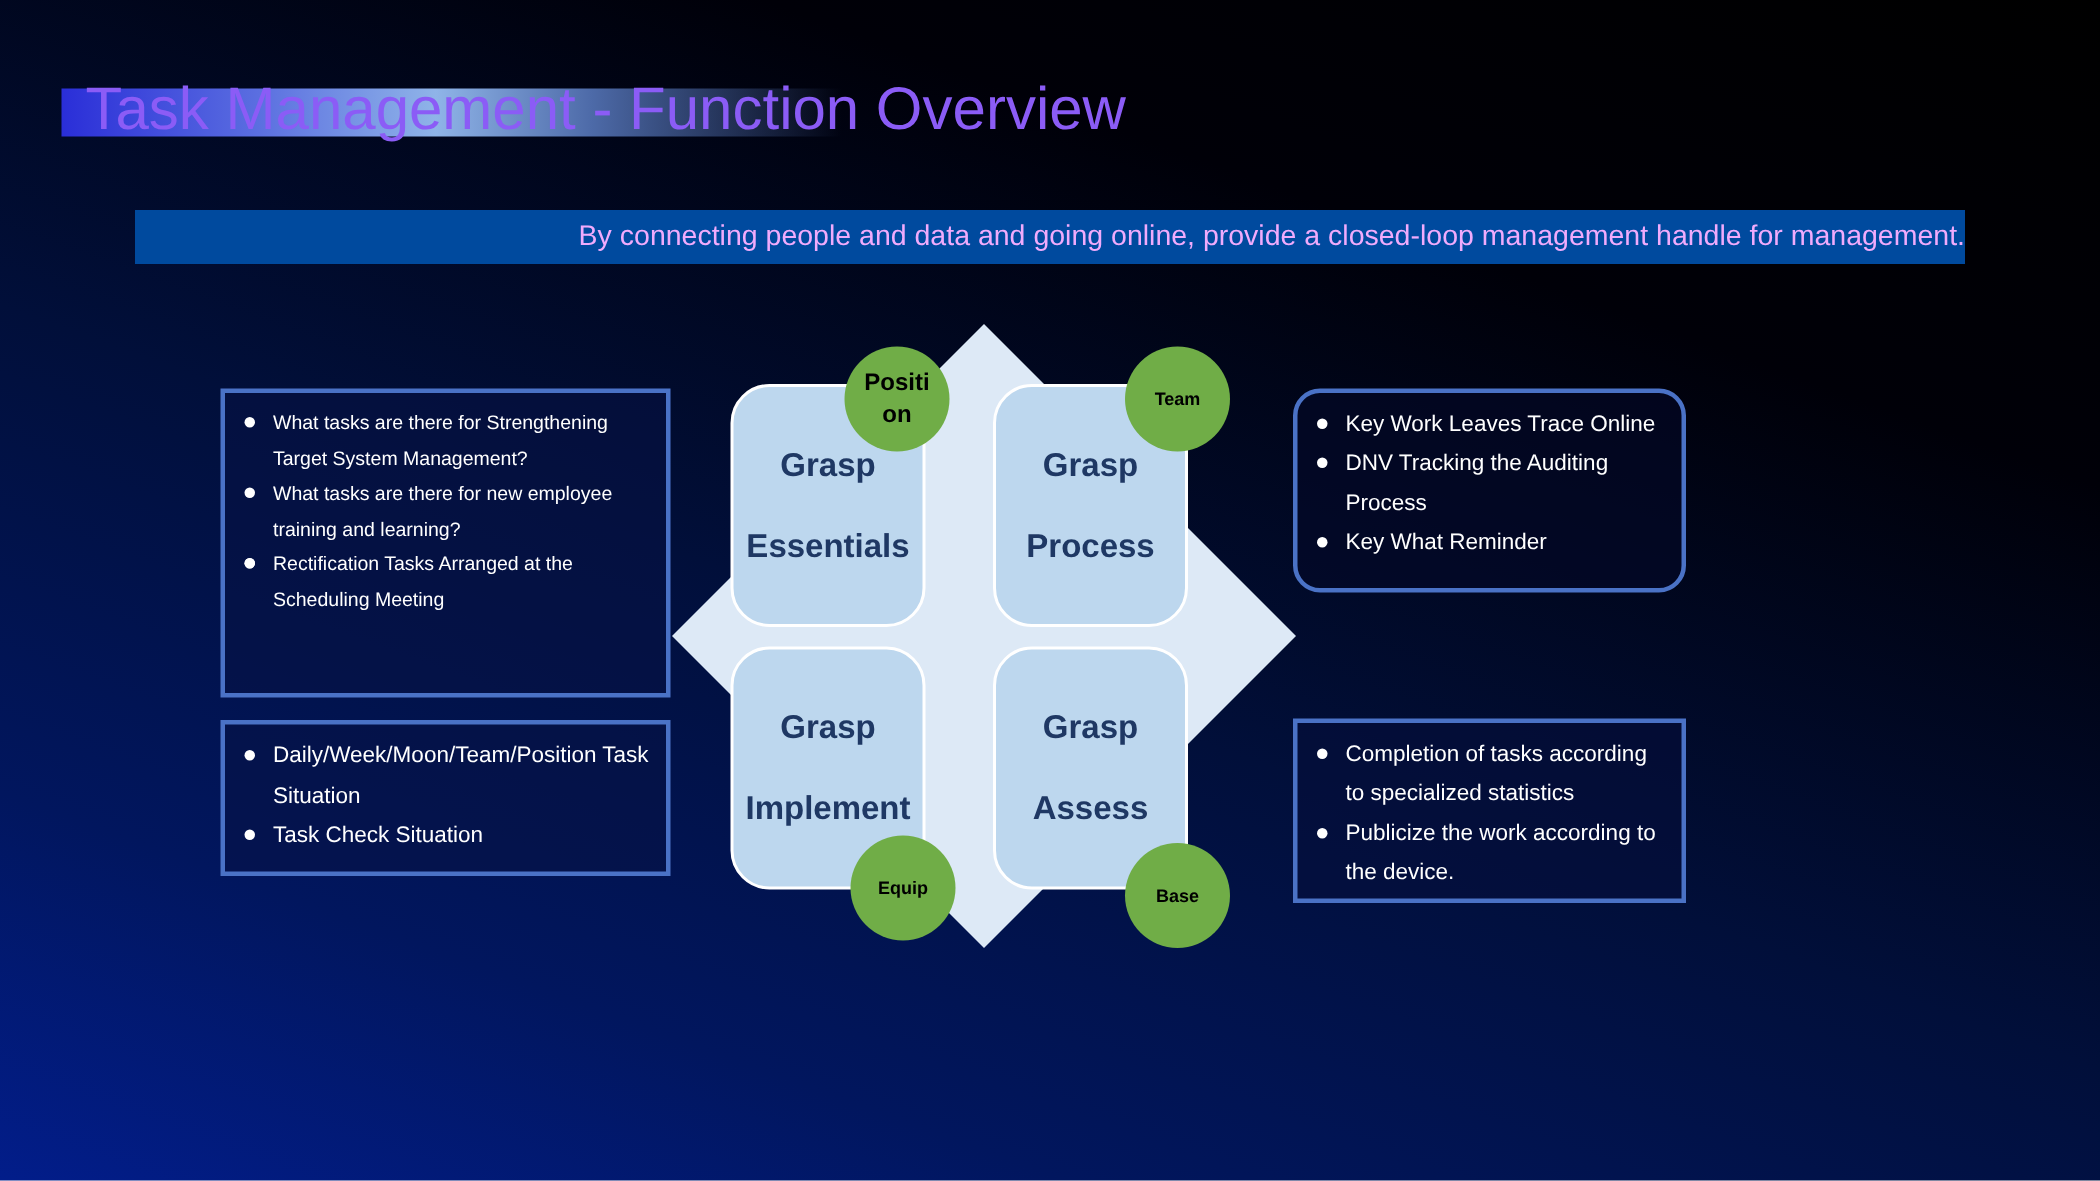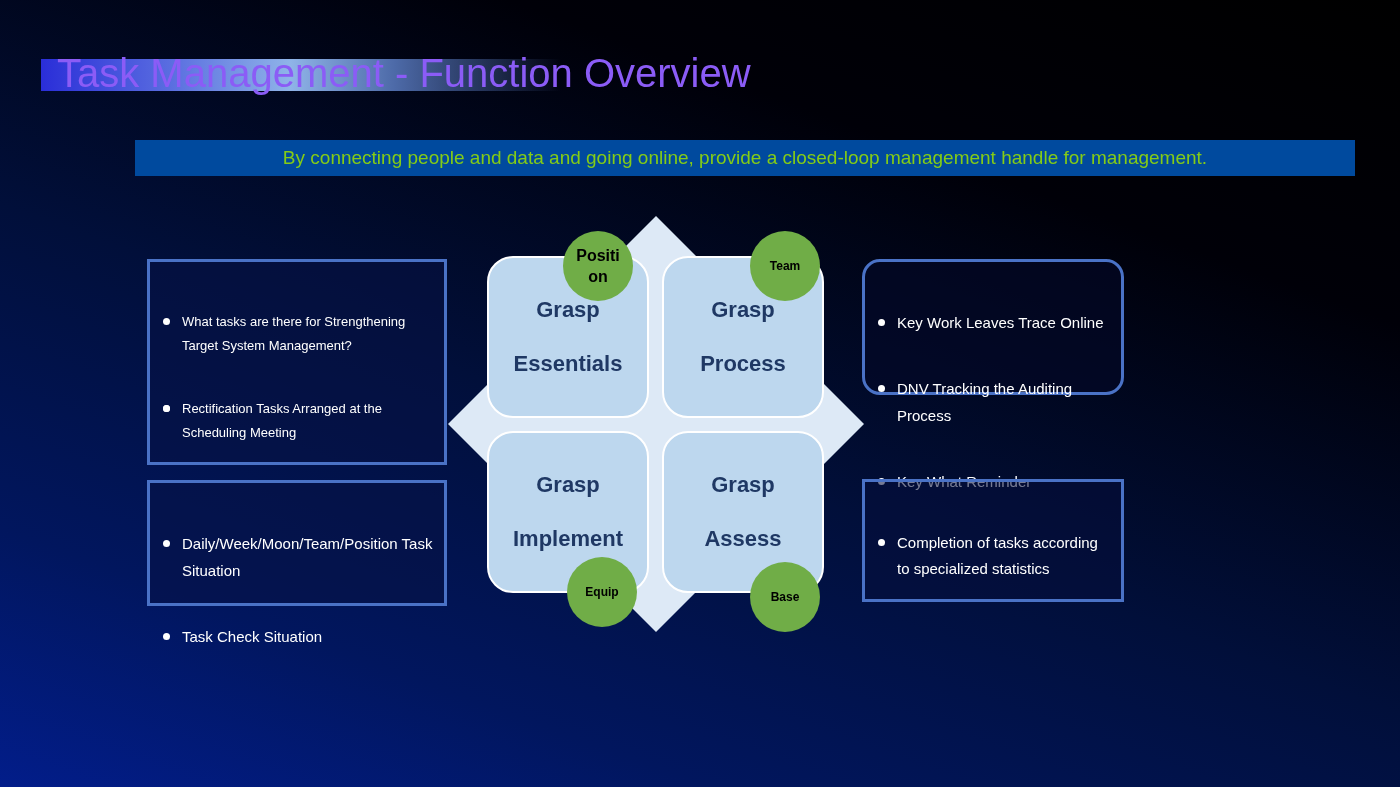--- a/index.html
+++ b/index.html
@@ -40,62 +40,60 @@
     white-space: nowrap;
   }
   
   .banner {
     position: absolute;
     left: 90px;
     top: 140px;
     width: 1220px;
     height: 36px;
     background: #004a9e;
-    color: #84cc16;
+    color: #f0abfc;
     font-size: 19px;
     display: flex;
     align-items: center;
-    justify-content: center;
+    justify-content: flex-end;
     white-space: nowrap;
-    margin-left: 45px;
   }
   
   .info-box {
     position: absolute;
     border: 3px solid #4a72c6;
     box-sizing: border-box;
     color: #ffffff;
   }
   .info-box ul {
     list-style: none;
     margin: 0;
     padding: 0;
   }
   .info-box li {
     position: relative;
     padding-left: 30px;
-    margin-top: 40px;
   }
   .info-box li .bullet {
     position: absolute;
     left: 11px;
     width: 7px;
     height: 7px;
     border-radius: 50%;
     background: #ffffff;
   }
   #box-tl {
     left: 147px; top: 259px; width: 300px; height: 206px;
     padding: 8px 10px 0 2px;
     font-size: 13px;
     line-height: 23.6px;
   }
   #box-tl li .bullet { top: 8px; }
   #box-bl {
-    left: 147px; top: 480px; width: 300px; height: 126px;
+    left: 147px; top: 480px; width: 300px; height: 104px;
     padding: 8px 10px 0 2px;
     font-size: 15px;
     line-height: 26.5px;
   }
   #box-bl li .bullet { top: 9px; }
   #box-tr {
     left: 862px; top: 259px; width: 262px; height: 136px;
     padding: 8px 8px 0 2px;
     font-size: 15px;
     line-height: 26.4px;
@@ -120,21 +118,21 @@
     width: 416px;
     height: 416px;
   }
   .diamond {
     position: absolute;
     left: 0; top: 0;
     width: 416px; height: 416px;
   }
   .quad {
     position: absolute;
-    width: 162px;
+    width: 130px;
     height: 162px;
     background: #bdd7ee;
     border: 2px solid #ffffff;
     border-radius: 26px;
     box-sizing: border-box;
     display: flex;
     flex-direction: column;
     align-items: center;
     justify-content: center;
     color: #1f3864;
@@ -179,20 +177,21 @@
   <div class="title-bar"></div>
   <h1 class="title">Task Management - Function Overview</h1>
 
   <div class="banner">
     <span>By connecting people and data and going online, provide a closed-loop management handle for management.</span>
   </div>
 
   <div class="info-box" id="box-tl">
     <ul>
       <li><span class="bullet"></span><span>What tasks are there for Strengthening Target System Management?</span></li>
+      <li><span class="bullet"></span><span>What tasks are there for new employee training and learning?</span></li>
       <li><span class="bullet"></span></li>
       <li><span class="bullet"></span><span>Rectification Tasks Arranged at the Scheduling Meeting</span></li>
     </ul>
   </div>
 
   <div class="info-box" id="box-bl">
     <ul>
       <li><span class="bullet"></span><span>Daily/Week/Moon/Team/Position Task Situation</span></li>
       <li><span class="bullet"></span><span>Task Check Situation</span></li>
     </ul>
@@ -202,20 +201,21 @@
     <ul>
       <li><span class="bullet"></span><span>Key Work Leaves Trace Online</span></li>
       <li><span class="bullet"></span><span>DNV Tracking the Auditing Process</span></li>
       <li><span class="bullet"></span><span>Key What Reminder</span></li>
     </ul>
   </div>
 
   <div class="info-box" id="box-br">
     <ul>
       <li><span class="bullet"></span><span>Completion of tasks according to specialized statistics</span></li>
+      <li><span class="bullet"></span><span>Publicize the work according to the device.</span></li>
     </ul>
   </div>
 
   <div class="diagram">
     <svg class="diamond" viewBox="0 0 416 416">
       <polygon points="208,0 416,208 208,416 0,208" fill="#dde9f6"></polygon>
     </svg>
 
     <div class="quad" id="quad-essentials">
       <span class="q-line">Grasp</span>

